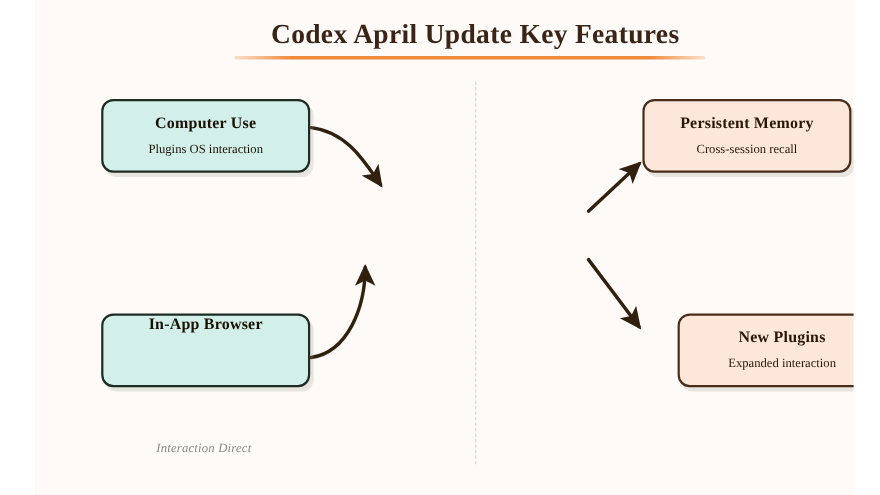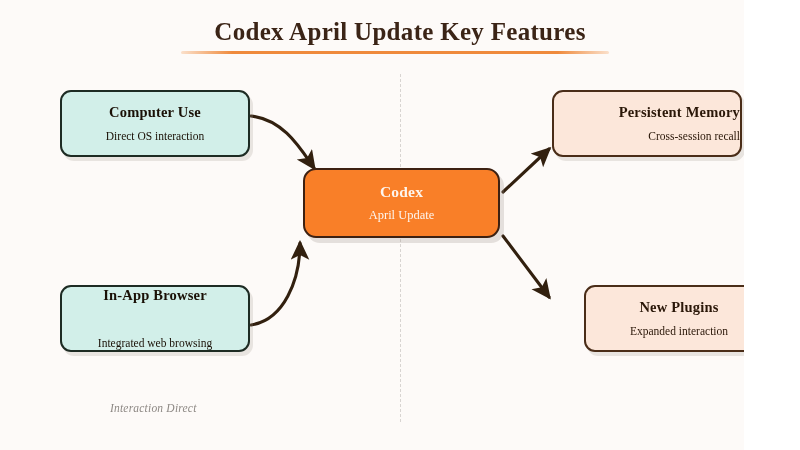--- a/index.html
+++ b/index.html
@@ -7,20 +7,21 @@
     padding: 0;
     background: #ffffff;
   }
   #canvas {
     position: relative;
     width: 744px;
     height: 450px;
     background: #fdfaf8;
     overflow: hidden;
     font-family: "Liberation Serif", "DejaVu Serif", serif;
+    margin-left: 32px;
   }
 
   
   #title-wrap {
     position: absolute;
     left: 0;
     top: 18px;
     width: 800px;
     text-align: center;
   }
@@ -108,21 +109,21 @@
     color: #fdf5ee;
     border-radius: 13px;
     box-shadow: 4px 5px 0 rgba(155,145,135,0.25);
   }
   .node-center .node-title { font-size: 15.5px; }
   .node-center .node-sub { font-size: 12.5px; margin-top: 7px; }
 
   #node-computer-use   { left: 60px;  top: 90px;  width: 190px; height: 67px; }
   #node-inapp-browser  { left: 60px;  top: 285px; width: 190px; height: 67px; justify-content: space-between; }
   #node-codex          { left: 303px; top: 168px; width: 197px; height: 70px; }
-  #node-persistent-mem { left: 552px; top: 90px;  width: 190px; height: 67px; align-items: flex-end; }
+  #node-persistent-mem { left: 552px; top: 90px;  width: 190px; height: 67px; }
   #node-new-plugins    { left: 584px; top: 285px; width: 190px; height: 67px; }
 
   
   #footnote {
     position: absolute;
     left: 110px;
     top: 402px;
     font-family: "Liberation Serif", "DejaVu Serif", serif;
     font-style: italic;
     font-size: 11.5px;
@@ -153,32 +154,27 @@
 
     <path d="M251,325 C284,320 300,280 300,243" fill="none" stroke="#32200f" stroke-width="3.1" stroke-linecap="round" marker-end="url(#arrowhead)"></path>
 
     <path d="M503,192 L549,149" fill="none" stroke="#32200f" stroke-width="3.1" stroke-linecap="round" marker-end="url(#arrowhead)"></path>
 
     <path d="M503,236 L549,297" fill="none" stroke="#32200f" stroke-width="3.1" stroke-linecap="round" marker-end="url(#arrowhead)"></path>
   </svg>
 
   <div class="node node-left" id="node-computer-use">
     <div class="node-title">Computer Use</div>
-    <div class="node-sub">Direct OS interaction</div>
+    <div class="node-sub">Plugins OS interaction</div>
   </div>
 
   <div class="node node-left" id="node-inapp-browser">
     <div class="node-title">In-App Browser</div>
-    <div class="node-sub">Integrated web browsing</div>
   </div>
 
-  <div class="node node-center" id="node-codex">
-    <div class="node-title">Codex</div>
-    <div class="node-sub">April Update</div>
-  </div>
 
   <div class="node node-right" id="node-persistent-mem">
     <div class="node-title">Persistent Memory</div>
     <div class="node-sub">Cross-session recall</div>
   </div>
 
   <div class="node node-right" id="node-new-plugins">
     <div class="node-title">New Plugins</div>
     <div class="node-sub">Expanded interaction</div>
   </div>

